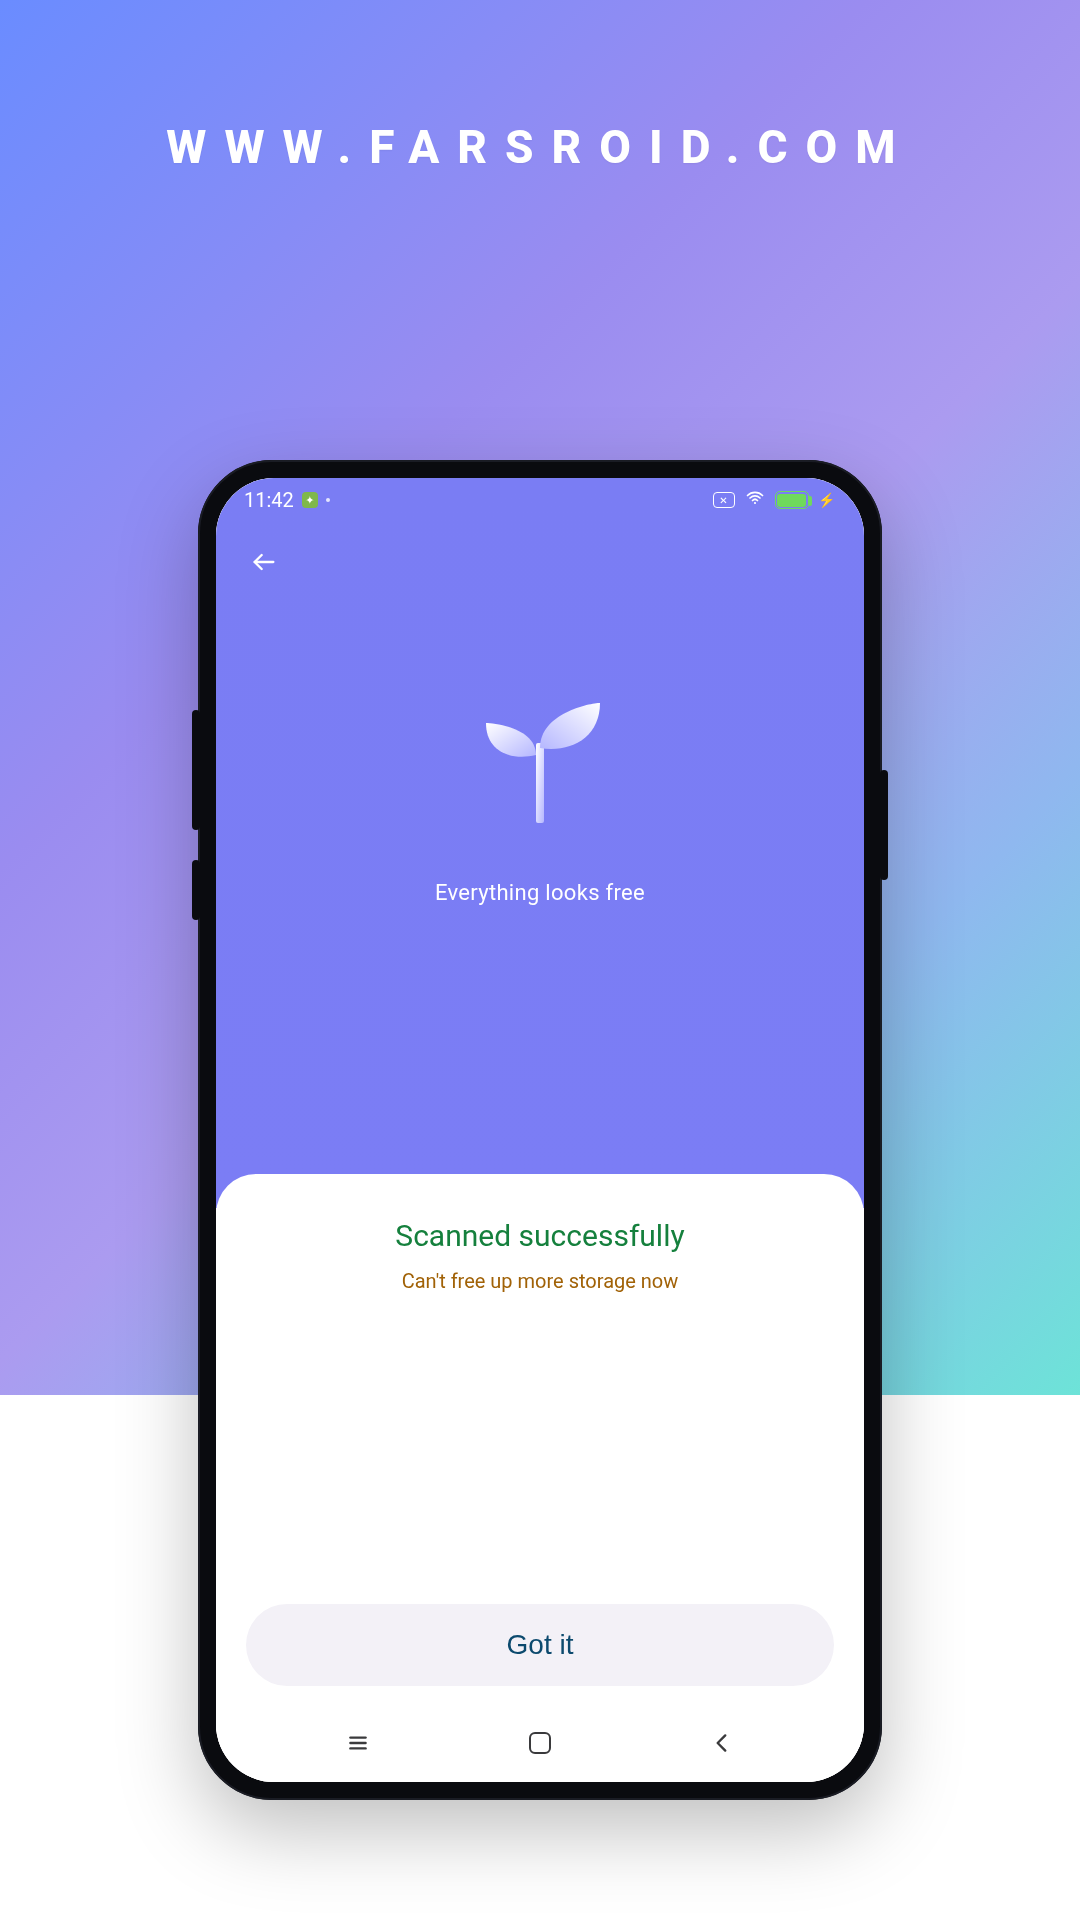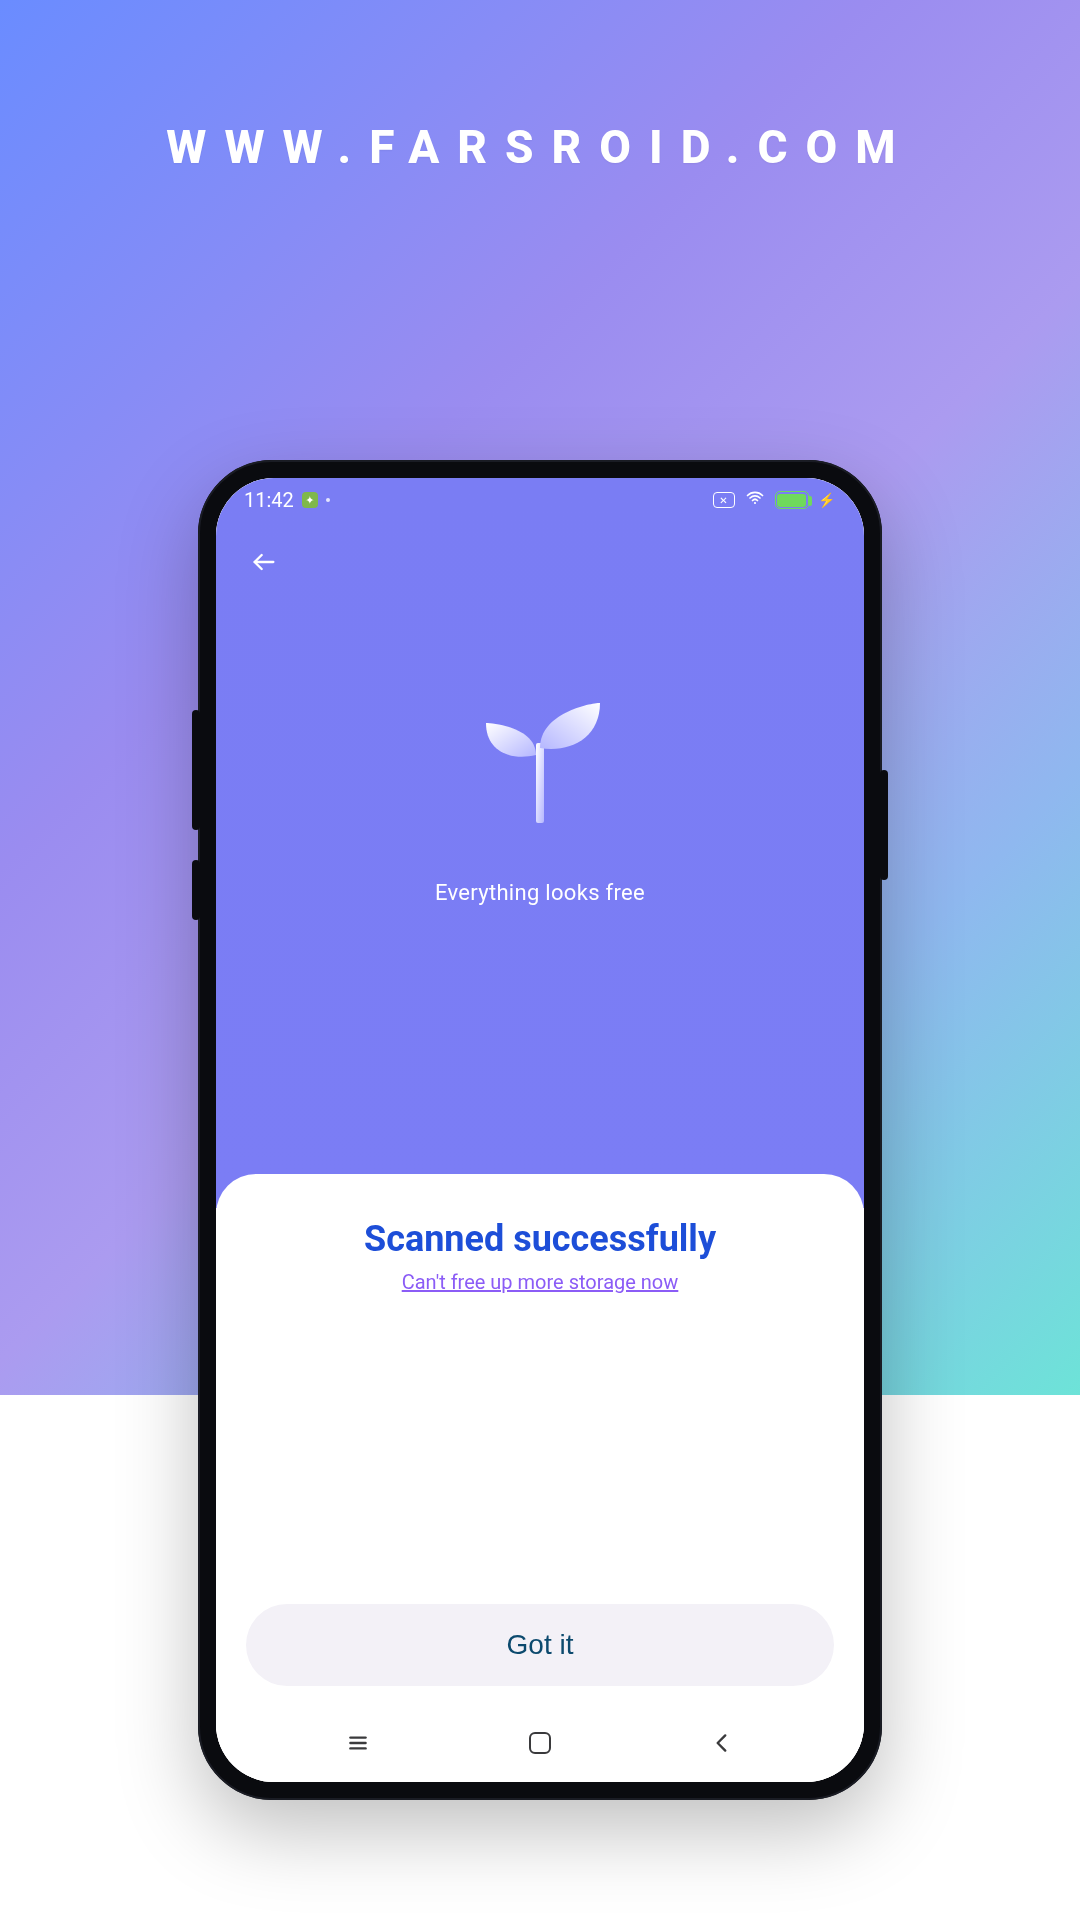--- a/index.html
+++ b/index.html
@@ -162,29 +162,28 @@
     background: #ffffff;
     margin-top: -34px;
     border-top-left-radius: 40px;
     border-top-right-radius: 40px;
     display: flex;
     flex-direction: column;
     align-items: center;
     padding-top: 44px;
   }
   .sheet-title {
-    color: #1d4ed8;
-    font-size: 36px;
-    font-weight: 700;
+    color: #15803d;
+    font-size: 30px;
+    font-weight: 400;
   }
   .sheet-sub {
-    color: #8b5cf6;
+    color: #a16207;
     font-size: 20px;
-    margin-top: 10px;
-    text-decoration: underline;
+    margin-top: 16px;
   }
   .got-it-button {
     position: absolute;
     bottom: 96px;
     left: 30px; right: 30px;
     height: 82px;
     background: #f3f1f7;
     border-radius: 44px;
     display: flex;
     align-items: center;

